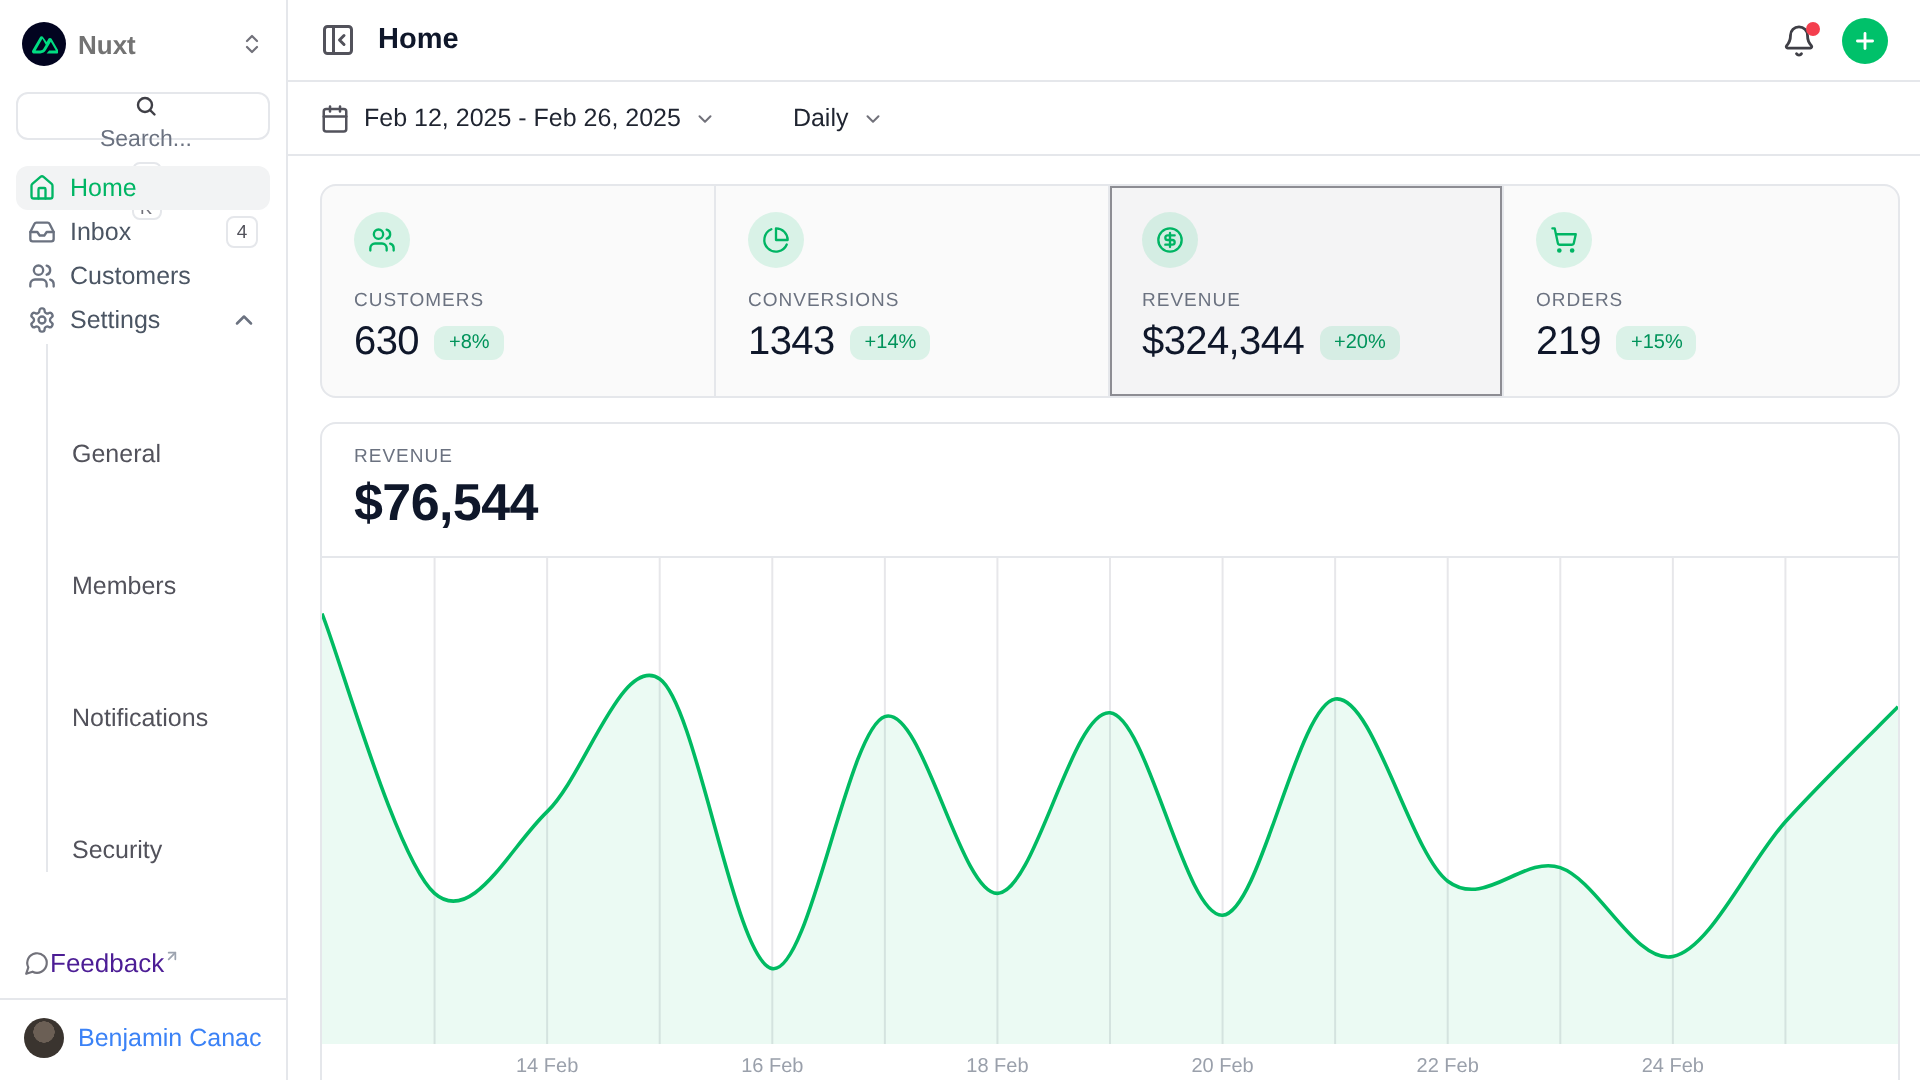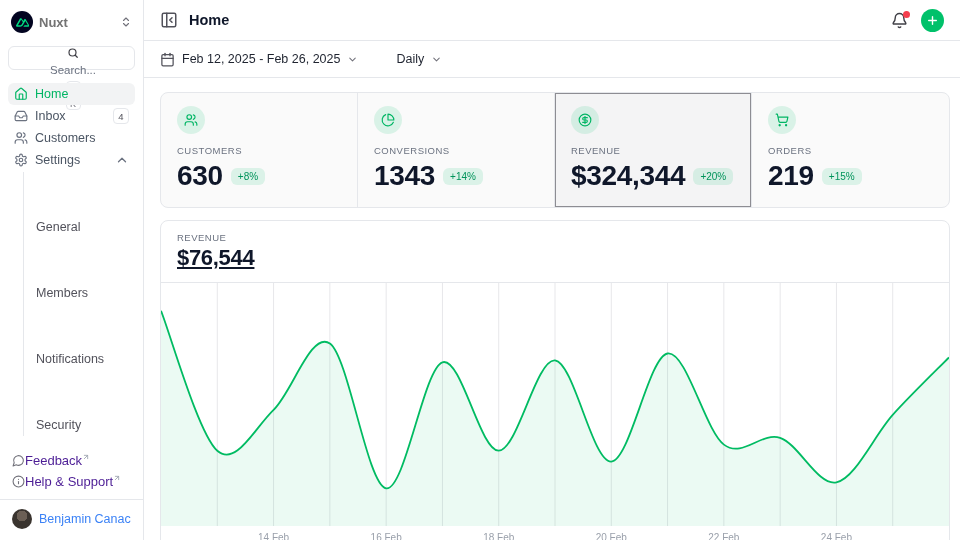--- a/index.html
+++ b/index.html
@@ -78,29 +78,29 @@
            border-radius:8px; background:#fafafa; overflow:hidden; }
   .stat-cell { padding:13px 16px 15px; border-right:1px solid #e5e7eb; cursor:pointer; }
   .stat-cell:last-child { border-right:none; }
   .stat-cell.selected { background:#f4f4f5; box-shadow:inset 0 0 0 1px #8d8d93; }
   .stat-icon { width:28px; height:28px; border-radius:50%; background:rgba(0,193,106,.13);
                display:flex; align-items:center; justify-content:center; }
   .stat-icon svg { width:14px; height:14px; color:#00b564; }
   .stat-label { margin-top:11px; font-size:9.5px; letter-spacing:.5px; color:#6b7280;
                 text-transform:uppercase; }
   .stat-value-row { margin-top:4px; display:flex; align-items:center; gap:8px; }
-  .stat-value { font-size:28px; font-weight:700; color:#0f172a; letter-spacing:-.3px;text-align:center; }
+  .stat-value { font-size:20px; font-weight:400; color:#0f172a; letter-spacing:-.3px;text-align:center; }
   .delta-badge { font-size:10px; font-weight:500; color:#00935a; background:rgba(0,193,106,.12);
                  border-radius:6px; padding:3px 7px; }
 
   .chart-card { margin-top:12px; border:1px solid #e5e7eb; border-radius:8px; background:#fff;
                 height:400px; }
   .chart-head { padding:11px 16px 11px; border-bottom:1px solid #e5e7eb; }
   .chart-label { font-size:9.5px; letter-spacing:.5px; color:#6b7280; text-transform:uppercase; }
-  .chart-value { margin-top:2px; font-size:22px; font-weight:700; color:#0f172a; letter-spacing:-.3px;text-decoration:underline; }
+  .chart-value { margin-top:2px; font-size:26px; font-weight:700; color:#0f172a; letter-spacing:-.3px; }
   .plot { position:relative; height:243px; }
   .plot svg { position:absolute; inset:0; width:100%; height:100%; display:block; }
   .x-axis { position:relative; height:26px; }
   .x-axis span { position:absolute; top:6px; transform:translateX(-50%); font-size:10px;
                  color:#9aa0ab; white-space:nowrap; }
 </style>
 </head>
 <body>
 
 <div class="app">
@@ -182,32 +182,20 @@
         </div>
     </div>
 
     <div class="spacer"></div>
 
     <div class="foot-link">
       <svg class="fl" viewBox="0 0 24 24" fill="none" stroke="currentColor" stroke-width="2" stroke-linecap="round" stroke-linejoin="round">
           <path d="M7.9 20A9 9 0 1 0 4 16.1L2 22Z"></path>
         </svg>
       <span>Feedback</span>
-      <svg class="ext" viewBox="0 0 24 24" fill="none" stroke="currentColor" stroke-width="2.6" stroke-linecap="round" stroke-linejoin="round">
-          <path d="M7 7h10v10"></path>
-          <path d="M7 17 17 7"></path>
-        </svg>
-    </div>
-    <div class="foot-link">
-      <svg class="fl" viewBox="0 0 24 24" fill="none" stroke="currentColor" stroke-width="2" stroke-linecap="round" stroke-linejoin="round">
-          <circle cx="12" cy="12" r="10"></circle>
-          <path d="M12 16v-4"></path>
-          <path d="M12 8h.01"></path>
-        </svg>
-      <span>Help &amp; Support</span>
       <svg class="ext" viewBox="0 0 24 24" fill="none" stroke="currentColor" stroke-width="2.6" stroke-linecap="round" stroke-linejoin="round">
           <path d="M7 7h10v10"></path>
           <path d="M7 17 17 7"></path>
         </svg>
     </div>
 
     <div class="side-divider"></div>
 
     <div class="user-row">
       <span class="avatar"></span>

